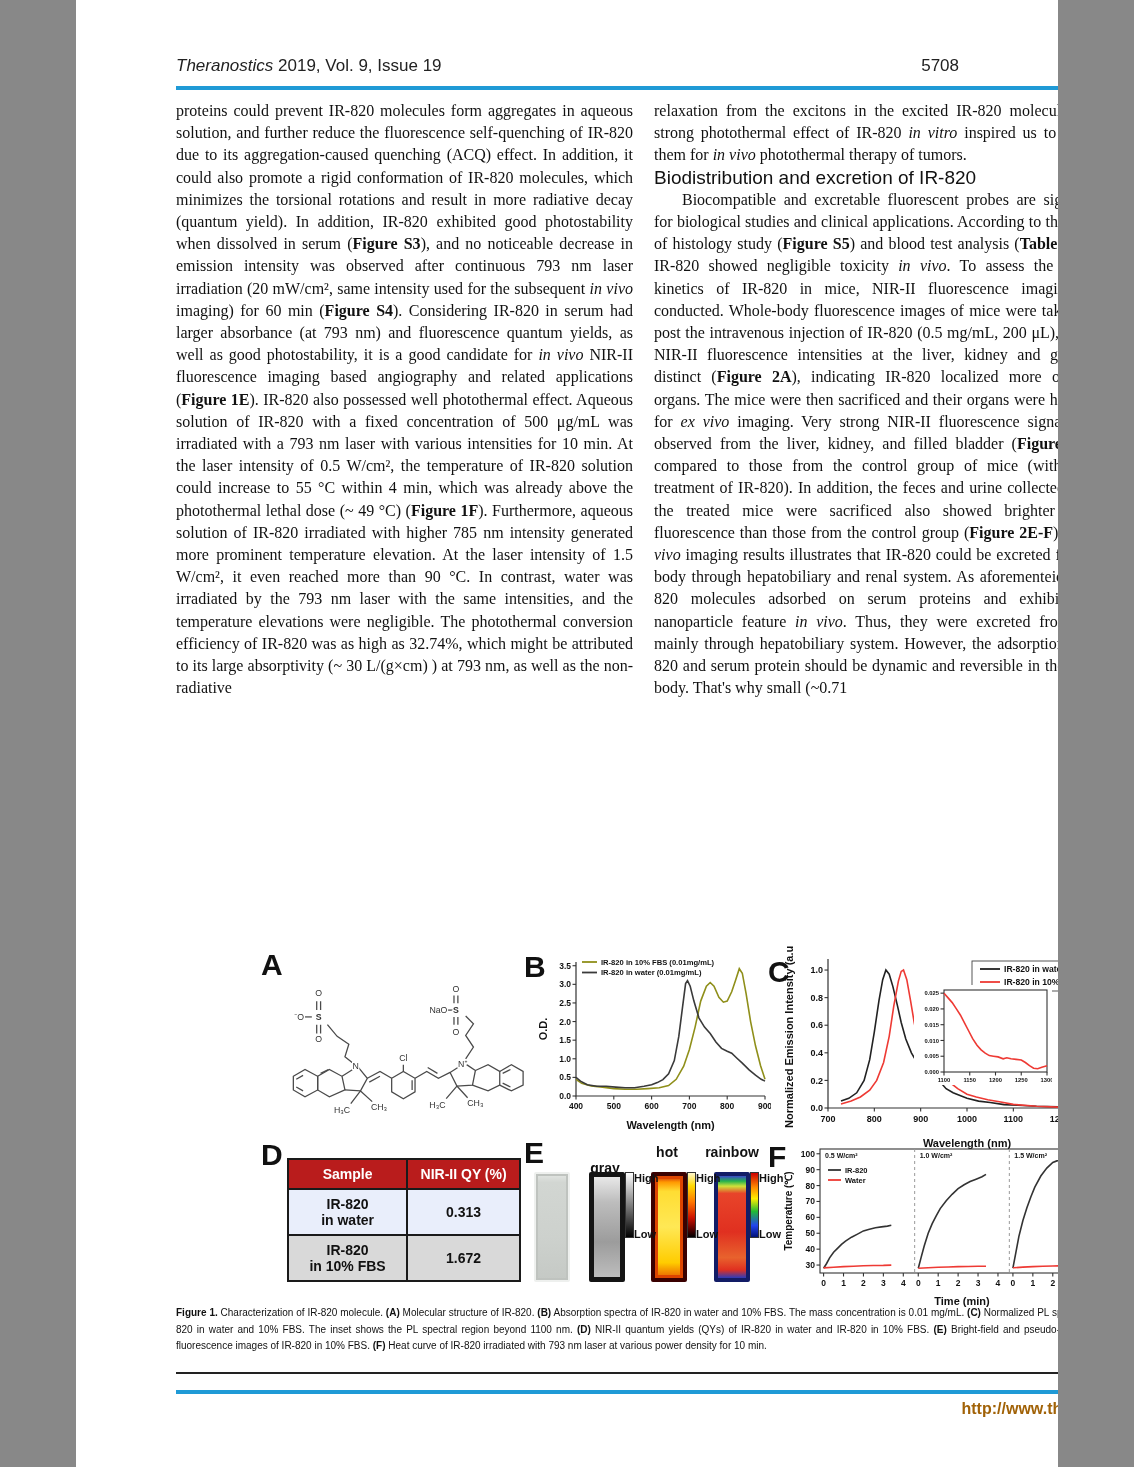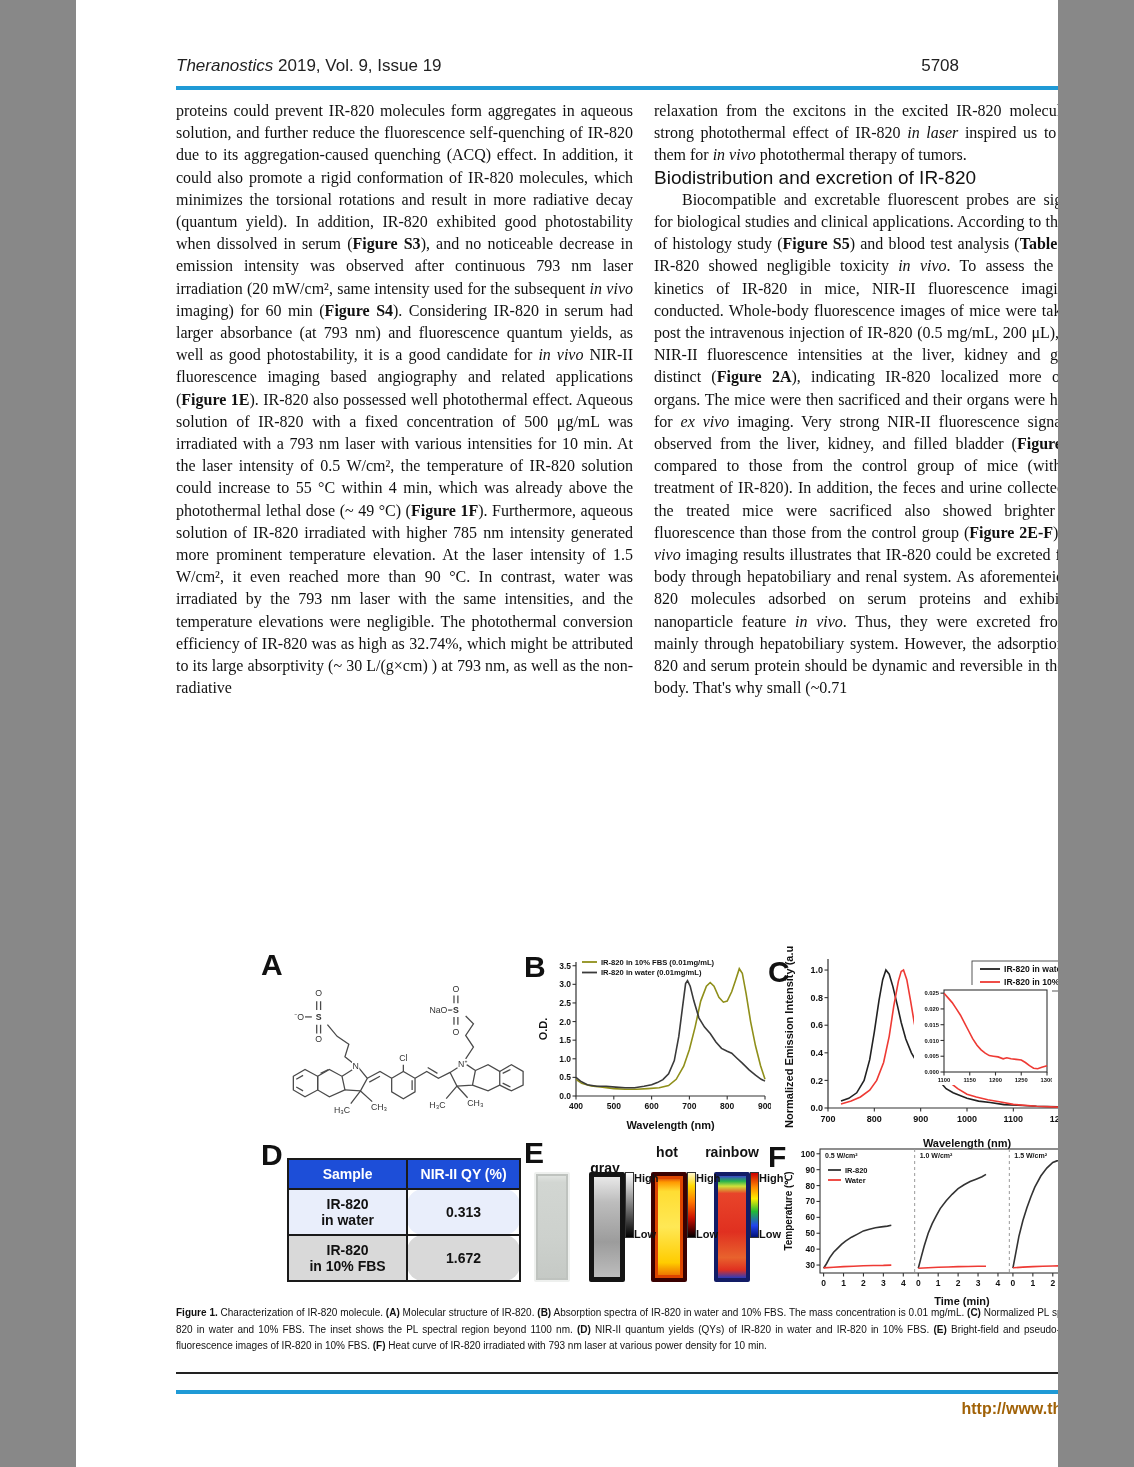--- a/index.html
+++ b/index.html
@@ -16,25 +16,25 @@
   .col p{margin:0;}
   .col .indent{text-indent:28px;}
   .subhead{font-family:"Liberation Sans",sans-serif;font-weight:normal;font-size:19px;margin:14px 0 8px 0;text-align:left;}
   .figure{position:absolute;left:0;top:0;width:1134px;height:1467px;pointer-events:none;}
   .plabel{position:absolute;font-family:"Liberation Sans",sans-serif;font-weight:bold;font-size:30px;color:#111;}
   svg text{font-family:"Liberation Sans",sans-serif;}
   .panel{position:absolute;}
   
   .qy-table{border-collapse:collapse;font-family:"Liberation Sans",sans-serif;font-weight:bold;font-size:14px;text-align:center;}
   .qy-table th,.qy-table td{border:2px solid #1a1a1a;padding:6px 10px;}
-  .qy-table th{background:#1d4ed8;color:#fff;}
+  .qy-table th{background:#b91c1c;color:#fff;}
   .qy-table tr.r1 td{background:#e9eefb;}
   .qy-table tr.r2 td{background:#d9d9d9;}
   .qy-table td.sample{width:105px;}
-  .qy-table td.qy{width:100px;border-radius:16px;}
+  .qy-table td.qy{width:100px;}
   
   .cuv{position:absolute;width:32px;height:106px;border-radius:2px;}
   .cuv-bright{border:2px solid #eef0ee;background:linear-gradient(180deg,#e3e6e3 0%,#d2d6d2 8%,#cdd1cd 60%,#c5c9c5 100%);box-shadow:inset 0 0 0 2px #bfc3bf;}
   .cuv-gray{border:5px solid #141414;background:linear-gradient(180deg,#e8e8e8 0%,#bdbdbd 25%,#9c9c9c 65%,#bdbdbd 100%);width:26px;height:100px;}
   .cuv-hot{border:4px solid #3a0000;background:linear-gradient(180deg,#cc2211 0%,#ff9900 6%,#ffdd33 15%,#ffe855 50%,#ffcc00 85%,#ee7700 97%);box-shadow:inset 0 0 0 3px #dd4400;width:28px;height:102px;}
   .cuv-rainbow{border:4px solid #121c66;background:linear-gradient(180deg,#3b49c9 0%,#23b14d 5%,#cfe23a 10%,#e8442a 17%,#e03020 55%,#e8622d 80%,#e03020 92%,#2b3bbb 100%);width:28px;height:102px;}
   .cbar{position:absolute;width:7px;height:64px;border:1px solid #333;}
   .cbar-gray{background:linear-gradient(180deg,#ffffff,#000000);}
   .cbar-hot{background:linear-gradient(180deg,#fff7cc 0%,#ffd900 20%,#ff7700 45%,#cc1100 70%,#550000 88%,#000000 100%);}
   .cbar-rainbow{background:linear-gradient(180deg,#cc0000 0%,#ff8800 22%,#ffee00 40%,#22bb33 60%,#2244ee 82%,#001177 100%);}
@@ -50,21 +50,21 @@
 <div class="page">
 
   <div class="hdr-left"><i>Theranostics</i><span> 2019, Vol. 9, Issue 19</span></div>
   <div class="hdr-right">5708</div>
   <div class="rule-blue" style="top:86px;"></div>
 
   <div class="col col-left">
     <p>proteins could prevent IR-820 molecules form aggregates in aqueous solution, and further reduce the fluorescence self-quenching of IR-820 due to its aggregation-caused quenching (ACQ) effect. In addition, it could also promote a rigid conformation of IR-820 molecules, which minimizes the torsional rotations and result in more radiative decay (quantum yield). In addition, IR-820 exhibited good photostability when dissolved in serum (<b>Figure S3</b>), and no noticeable decrease in emission intensity was observed after continuous 793 nm laser irradiation (20 mW/cm², same intensity used for the subsequent <i>in vivo</i> imaging) for 60 min (<b>Figure S4</b>). Considering IR-820 in serum had larger absorbance (at 793 nm) and fluorescence quantum yields, as well as good photostability, it is a good candidate for <i>in vivo</i> NIR-II fluorescence imaging based angiography and related applications (<b>Figure 1E</b>). IR-820 also possessed well photothermal effect. Aqueous solution of IR-820 with a fixed concentration of 500 μg/mL was irradiated with a 793 nm laser with various intensities for 10 min. At the laser intensity of 0.5 W/cm², the temperature of IR-820 solution could increase to 55 °C within 4 min, which was already above the photothermal lethal dose (~ 49 °C) (<b>Figure 1F</b>). Furthermore, aqueous solution of IR-820 irradiated with higher 785 nm intensity generated more prominent temperature elevation. At the laser intensity of 1.5 W/cm², it even reached more than 90 °C. In contrast, water was irradiated by the 793 nm laser with the same intensities, and the temperature elevations were negligible. The photothermal conversion efficiency of IR-820 was as high as 32.74%, which might be attributed to its large absorptivity (~ 30 L/(g×cm) ) at 793 nm, as well as the non-radiative</p>
   </div>
   <div class="col col-right">
-    <p>relaxation from the excitons in the excited IR-820 molecules. The strong photothermal effect of IR-820 <i>in laser</i> inspired us to employ them for <i>in vivo</i> photothermal therapy of tumors.</p>
+    <p>relaxation from the excitons in the excited IR-820 molecules. The strong photothermal effect of IR-820 <i>in vitro</i> inspired us to employ them for <i>in vivo</i> photothermal therapy of tumors.</p>
     <p class="subhead">Biodistribution and excretion of IR-820</p>
     <p class="indent">Biocompatible and excretable fluorescent probes are significant for biological studies and clinical applications. According to the results of histology study (<b>Figure S5</b>) and blood test analysis (<b>Table S2-S3</b>), IR-820 showed negligible toxicity <i>in vivo</i>. To assess the <i>in vivo</i> kinetics of IR-820 in mice, NIR-II fluorescence imaging was conducted. Whole-body fluorescence images of mice were taken 48 h post the intravenous injection of IR-820 (0.5 mg/mL, 200 μL), and the NIR-II fluorescence intensities at the liver, kidney and gut were distinct (<b>Figure 2A</b>), indicating IR-820 localized more on these organs. The mice were then sacrificed and their organs were harvested for <i>ex vivo</i> imaging. Very strong NIR-II fluorescence signals were observed from the liver, kidney, and filled bladder (<b>Figure 2B-D</b>) compared to those from the control group of mice (without the treatment of IR-820). In addition, the feces and urine collected before the treated mice were sacrificed also showed brighter NIR-II fluorescence than those from the control group (<b>Figure 2E-F</b>). The <i>ex vivo</i> imaging results illustrates that IR-820 could be excreted from the body through hepatobiliary and renal system. As aforementeiond, IR-820 molecules adsorbed on serum proteins and exhibited the nanoparticle feature <i>in vivo</i>. Thus, they were excreted from body mainly through hepatobiliary system. However, the adsorption of IR-820 and serum protein should be dynamic and reversible in the mouse body. That's why small (~0.71</p>
   </div>
 
   <div class="figure">
 
     <div class="panel" style="left:185px;top:948px;width:268px;height:186px;">
       <div class="plabel" style="left:0;top:0;">A</div>
       <svg width="258" height="158" viewBox="0 0 265 160" style="position:absolute;left:8px;top:24px;">
         <g fill="none" stroke="#4a4a4a" stroke-width="1.3">

